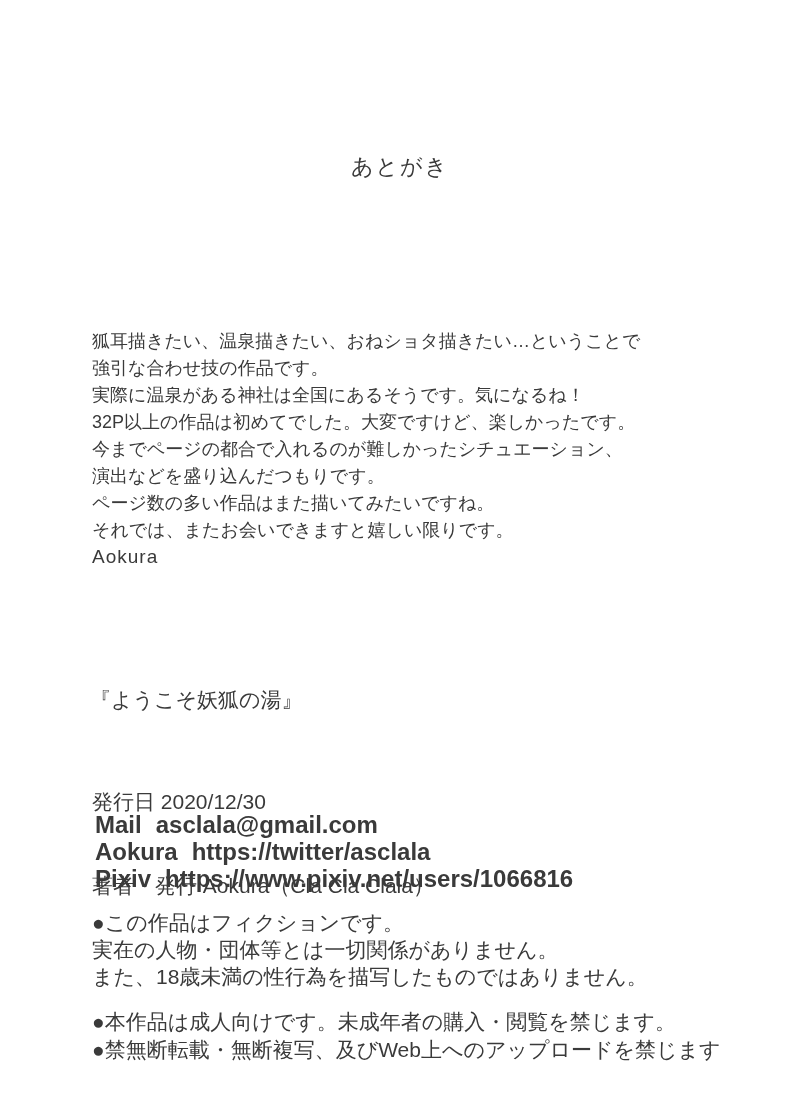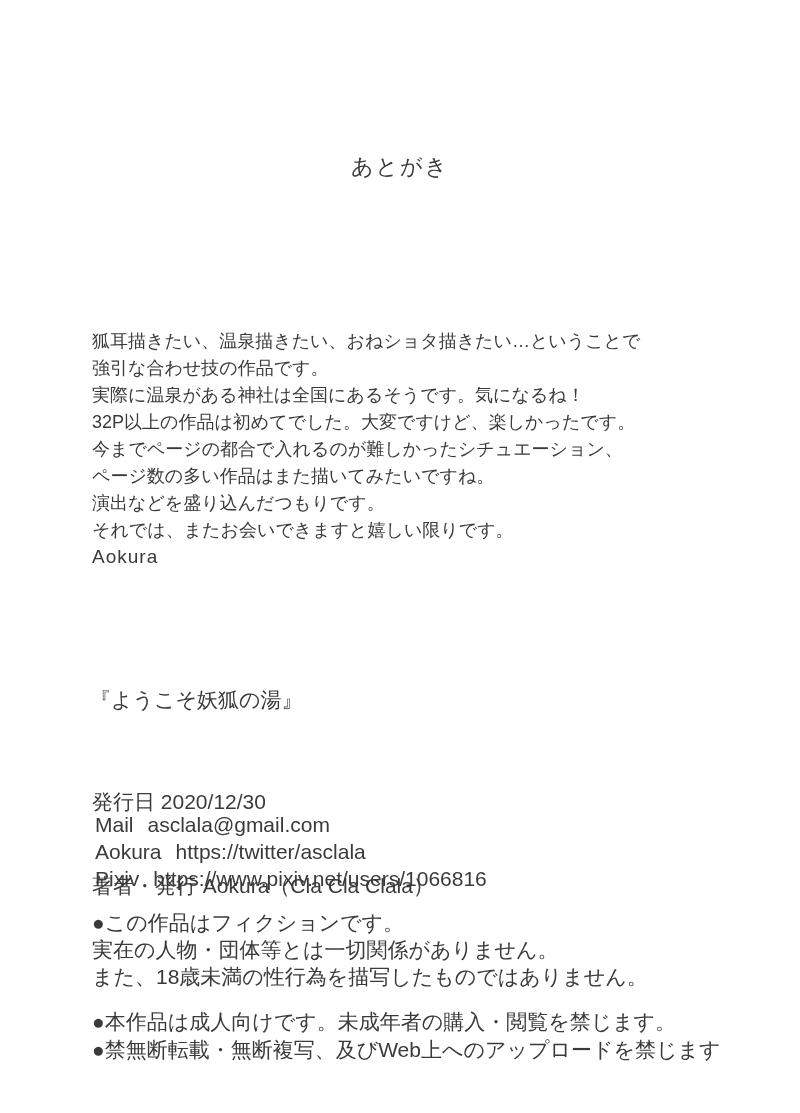--- a/index.html
+++ b/index.html
@@ -62,22 +62,23 @@
     left: 92px;
     top: 684px;
     font-size: 21px;
     line-height: 28px;
     white-space: pre;
   }
   .contact-info {
     position: absolute;
     left: 95px;
     top: 763px;
-    font-size: 21px;
+    font-size: 24px;
     line-height: 27px;
+    font-weight: bold;
   }
   .contact-info .contact-label { margin-right: 14px; }
   .fiction-disclaimer {
     position: absolute;
     left: 92px;
     top: 861px;
     font-size: 21px;
     line-height: 27px;
   }
   .adult-warning {
@@ -123,22 +124,22 @@
 
   <h1 class="page-title">あとがき</h1>
 
 
   <div class="afterword-body">
     <div class="line">狐耳描きたい、温泉描きたい、おねショタ描きたい…ということで</div>
     <div class="line">強引な合わせ技の作品です。</div>
     <div class="line">実際に温泉がある神社は全国にあるそうです。気になるね！</div>
     <div class="line">32P以上の作品は初めてでした。大変ですけど、楽しかったです。</div>
     <div class="line">今までページの都合で入れるのが難しかったシチュエーション、</div>
+    <div class="line">演出などを盛り込んだつもりです。</div>
     <div class="line">ページ数の多い作品はまた描いてみたいですね。</div>
-    <div class="line">演出などを盛り込んだつもりです。</div>
     <div class="line">それでは、またお会いできますと嬉しい限りです。</div>
   </div>
 
   <div class="signature">Aokura</div>
 
   <div class="book-title">『ようこそ妖狐の湯』</div>
 
   <div class="publication-info">
     <div>発行日 2020/12/30</div>
     <div>著者・発行 Aokura（Cla Cla Clala）</div>

